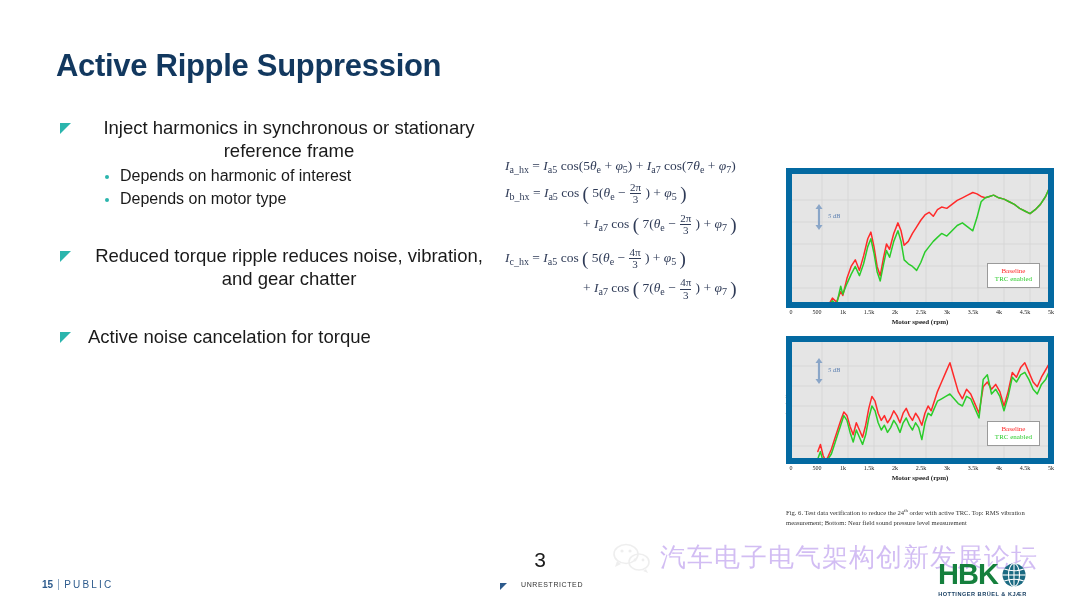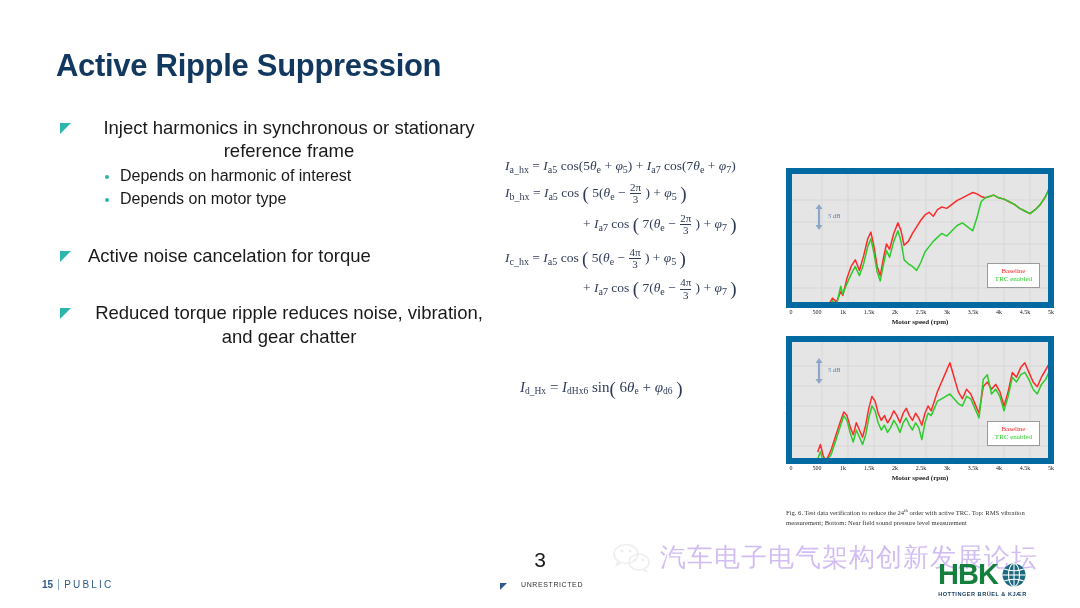--- a/index.html
+++ b/index.html
@@ -273,28 +273,28 @@
       <div class="sub-row">
         <span class="dot"></span>
         <span class="sub-text">Depends on motor type</span>
       </div>
     </div>
   </div>
 
   <div class="bullet-group" style="margin-top:34px;">
     <div class="bullet-row">
       <span class="tri"></span>
-      <span class="bullet-text">Active noise cancelation for torque</span>
+      <span class="bullet-text">Reduced torque ripple reduces noise, vibration, and gear chatter</span>
     </div>
   </div>
 
   <div class="bullet-group" style="margin-top:34px;">
     <div class="bullet-row">
       <span class="tri"></span>
-      <span class="bullet-text">Reduced torque ripple reduces noise, vibration, and gear chatter</span>
+      <span class="bullet-text">Active noise cancelation for torque</span>
     </div>
   </div>
 
 </div>
 
 <div id="equations-top">
 
   <div class="eq">
     <span class="it">I</span><sub>a_hx</sub>
     <span> = </span>
@@ -345,29 +345,20 @@
     <span> − </span>
     <span class="frac"><span class="num">4π</span><span class="den">3</span></span>
     <span>) + </span><span class="it">φ</span><sub>7</sub>
     <span class="big">)</span>
   </div>
 
 </div>
 
 <div id="equations-bottom">
 
-  <div class="eq eq-lg">
-    <span class="it">I</span><sub>d_Hx</sub>
-    <span> = </span>
-    <span class="it">I</span><sub>dHx6</sub>
-    <span> sin</span><span class="big">(</span>
-    <span>6</span><span class="it">θ</span><sub>e</sub>
-    <span> + </span><span class="it">φ</span><sub>d6</sub>
-    <span class="big">)</span>
-  </div>
 
 
 </div>
 
 <div id="figure-panel">
 
   <div style="position:relative;">
     <div class="ylabel">Vibration (dB)</div>
     <div class="chart-box chart-top">
       <div class="plot-area">

